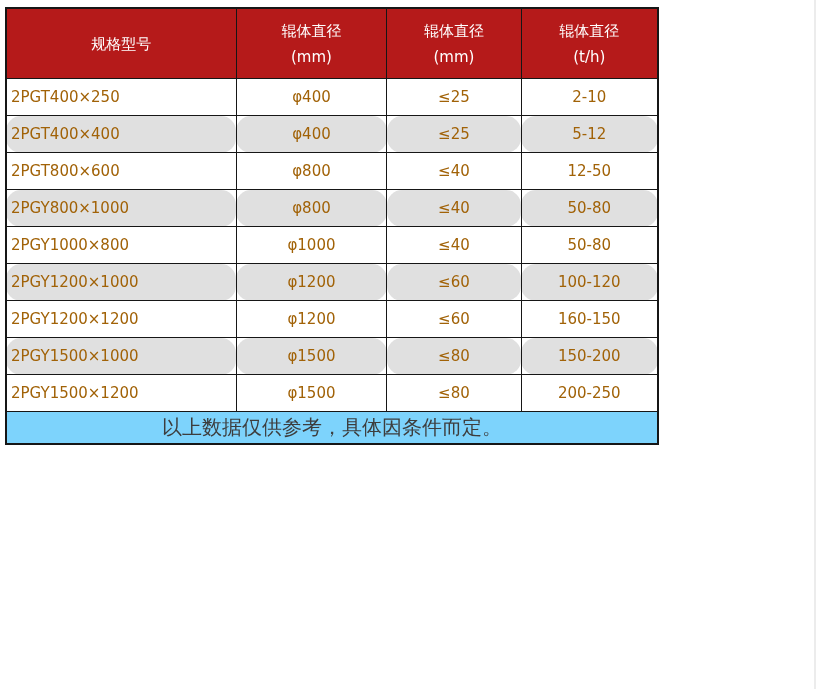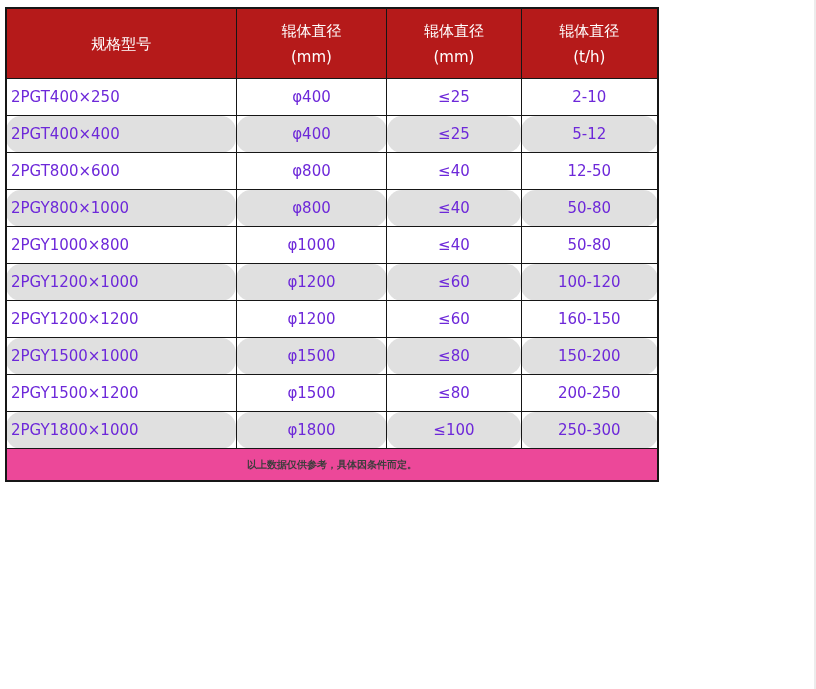--- a/index.html
+++ b/index.html
@@ -24,27 +24,27 @@
     padding:0;
   }
   .spec-table thead th{
     background:#b51a1a;color:#ffffff;
     height:69px;font-weight:400;font-size:15px;
     text-align:center;vertical-align:middle;
   }
   .hdr-line{line-height:26px;}
   .spec-table tbody td{
     height:36px;text-align:center;vertical-align:middle;
-    background:#ffffff;color:#6d28d9;border-radius:15px;
+    background:#ffffff;color:#a16207;border-radius:15px;
   }
   .spec-table tbody tr:nth-child(even) td{background:#e0e0e0;}
   .spec-table tbody td.c-model{text-align:left;padding-left:4px;}
   .spec-table tfoot td{
     height:31px;text-align:center;vertical-align:middle;
-    background:#ec4899;font-size:10px;font-weight:bold;
+    background:#7dd3fc;font-size:20px;
   }
 </style>
 </head>
 <body>
 
 <div class="page-edge-right"></div>
 
 <table class="spec-table">
   <colgroup>
     <col class="c1">
@@ -120,25 +120,19 @@
       <td>φ1500</td>
       <td>≤80</td>
       <td>150-200</td>
     </tr>
     <tr>
       <td class="c-model">2PGY1500×1200</td>
       <td>φ1500</td>
       <td>≤80</td>
       <td>200-250</td>
     </tr>
-    <tr>
-      <td class="c-model">2PGY1800×1000</td>
-      <td>φ1800</td>
-      <td>≤100</td>
-      <td>250-300</td>
-    </tr>
   </tbody>
   <tfoot>
     <tr>
       <td colspan="4">以上数据仅供参考，具体因条件而定。</td>
     </tr>
   </tfoot>
 </table>
 
 </body></html>

